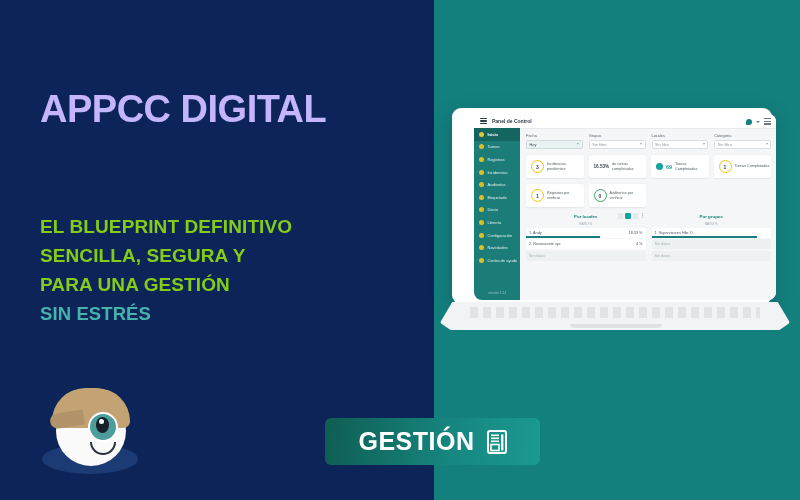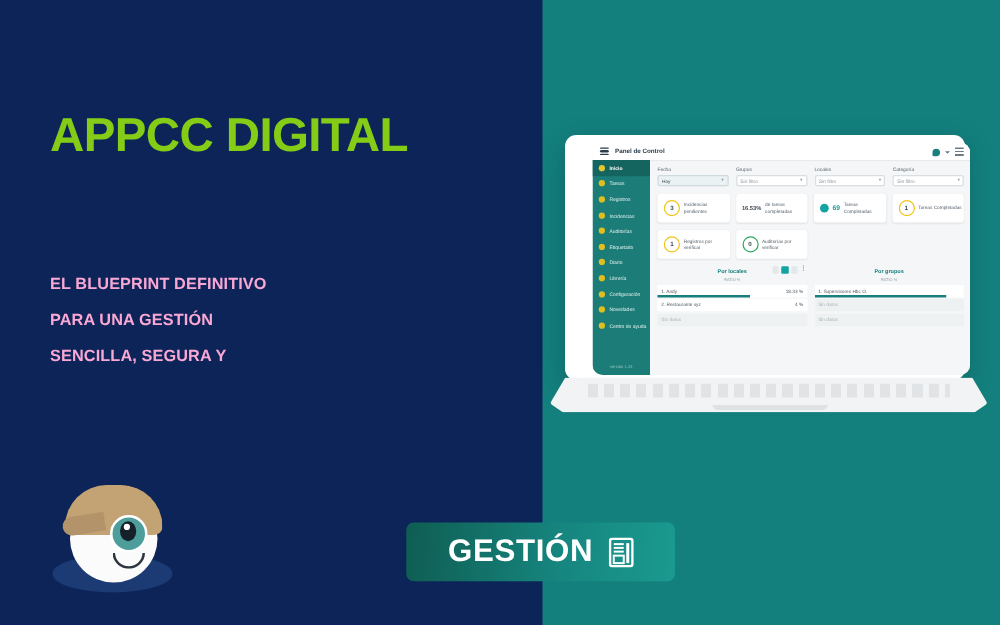--- a/index.html
+++ b/index.html
@@ -4,23 +4,23 @@
 <style>
   html,body{margin:0;padding:0;}
   body{width:800px;height:500px;overflow:hidden;font-family:"Liberation Sans",sans-serif;background:#0d2459;}
   #stage{position:relative;width:800px;height:500px;overflow:hidden;}
 
   .panel-left{position:absolute;left:0;top:0;width:434px;height:500px;background:#0d2459;}
   .panel-right{position:absolute;left:434px;top:0;width:366px;height:500px;background:#13807e;}
 
   
   .headline{position:absolute;left:40px;top:84px;width:380px;}
-  .h-line{color:#84cc16;font-size:38px;font-weight:bold;letter-spacing:-0.5px;line-height:50px;}
+  .h-line{color:#c4b5fd;font-size:38px;font-weight:bold;letter-spacing:-0.5px;line-height:50px;}
   .sub{position:absolute;left:40px;top:212px;width:360px;}
-  .s-line{color:#f9a8d4;font-size:13px;font-weight:bold;line-height:29px;letter-spacing:0.1px;}
+  .s-line{color:#84cc16;font-size:19px;font-weight:bold;line-height:29px;letter-spacing:0.1px;}
   .s-accent{color:#45b2ac;font-size:18.5px;font-weight:bold;line-height:29px;letter-spacing:0.1px;}
 
   
   .mascot{position:absolute;left:38px;top:384px;width:104px;height:96px;}
   .m-shadow{position:absolute;left:4px;top:60px;width:96px;height:30px;border-radius:50%;background:#1c3a74;}
   .m-ball{position:absolute;left:18px;top:12px;width:70px;height:70px;border-radius:50%;background:#fbfbfb;}
   .m-cap{position:absolute;left:14px;top:4px;width:78px;height:40px;border-radius:40px 40px 8px 8px;background:#c3a373;
          clip-path:polygon(0% 60%,4% 32%,16% 12%,36% 0%,62% 0%,82% 10%,96% 30%,100% 58%,100% 100%,0% 100%);}
   .m-cap-brim{position:absolute;left:12px;top:28px;width:34px;height:15px;border-radius:12px 0 0 12px;background:#b3946a;transform:rotate(-9deg);}
   .m-iris{position:absolute;left:50px;top:28px;width:30px;height:30px;border-radius:50%;background:#4d9e9b;border:2px solid #ffffff;box-sizing:border-box;}
@@ -110,22 +110,23 @@
 
   <div class="panel-left" data-interactable="false"></div>
   <div class="panel-right" data-interactable="false"></div>
 
   <div class="headline" data-interactable="false">
     <div class="h-line" data-interactable="false">APPCC DIGITAL</div>
   </div>
 
   <div class="sub" data-interactable="false">
     <div class="s-line" data-interactable="false">EL BLUEPRINT DEFINITIVO</div>
+    <div class="s-line" data-interactable="false">SENCILLA, SEGURA Y</div>
     <div class="s-line" data-interactable="false">PARA UNA GESTIÓN</div>
-    <div class="s-line" data-interactable="false">SENCILLA, SEGURA Y</div>
+    <div class="s-accent" data-interactable="false">SIN ESTRÉS</div>
   </div>
 
   <div class="mascot" data-interactable="false">
     <div class="m-shadow" data-interactable="false"></div>
     <div class="m-ball" data-interactable="false"></div>
     <div class="m-cap" data-interactable="false"></div>
     <div class="m-cap-brim" data-interactable="false"></div>
     <div class="m-iris" data-interactable="false"></div>
     <div class="m-pupil" data-interactable="false"></div>
     <div class="m-glint" data-interactable="false"></div>

